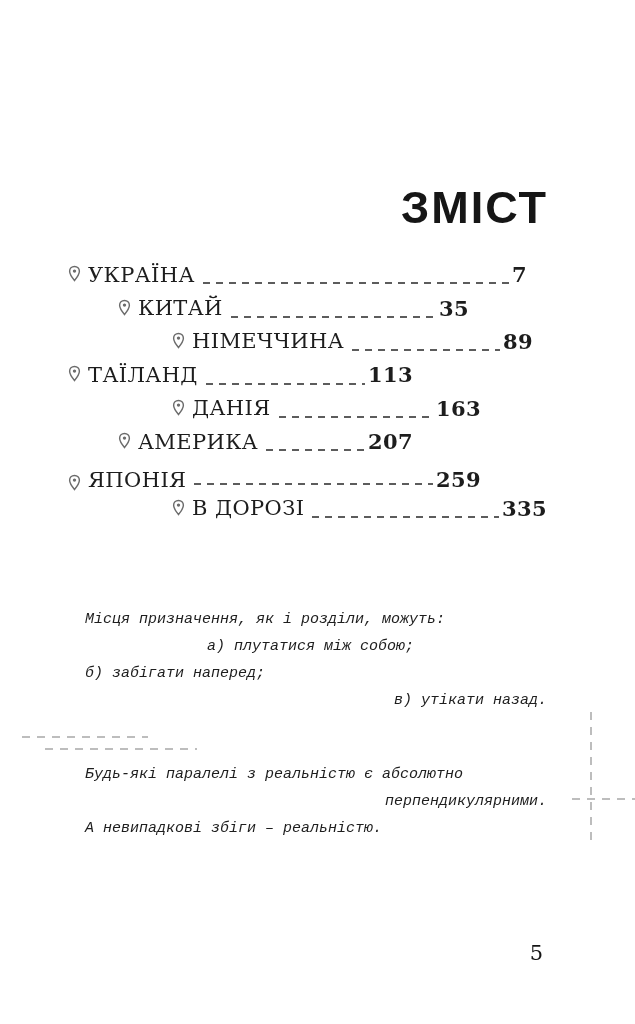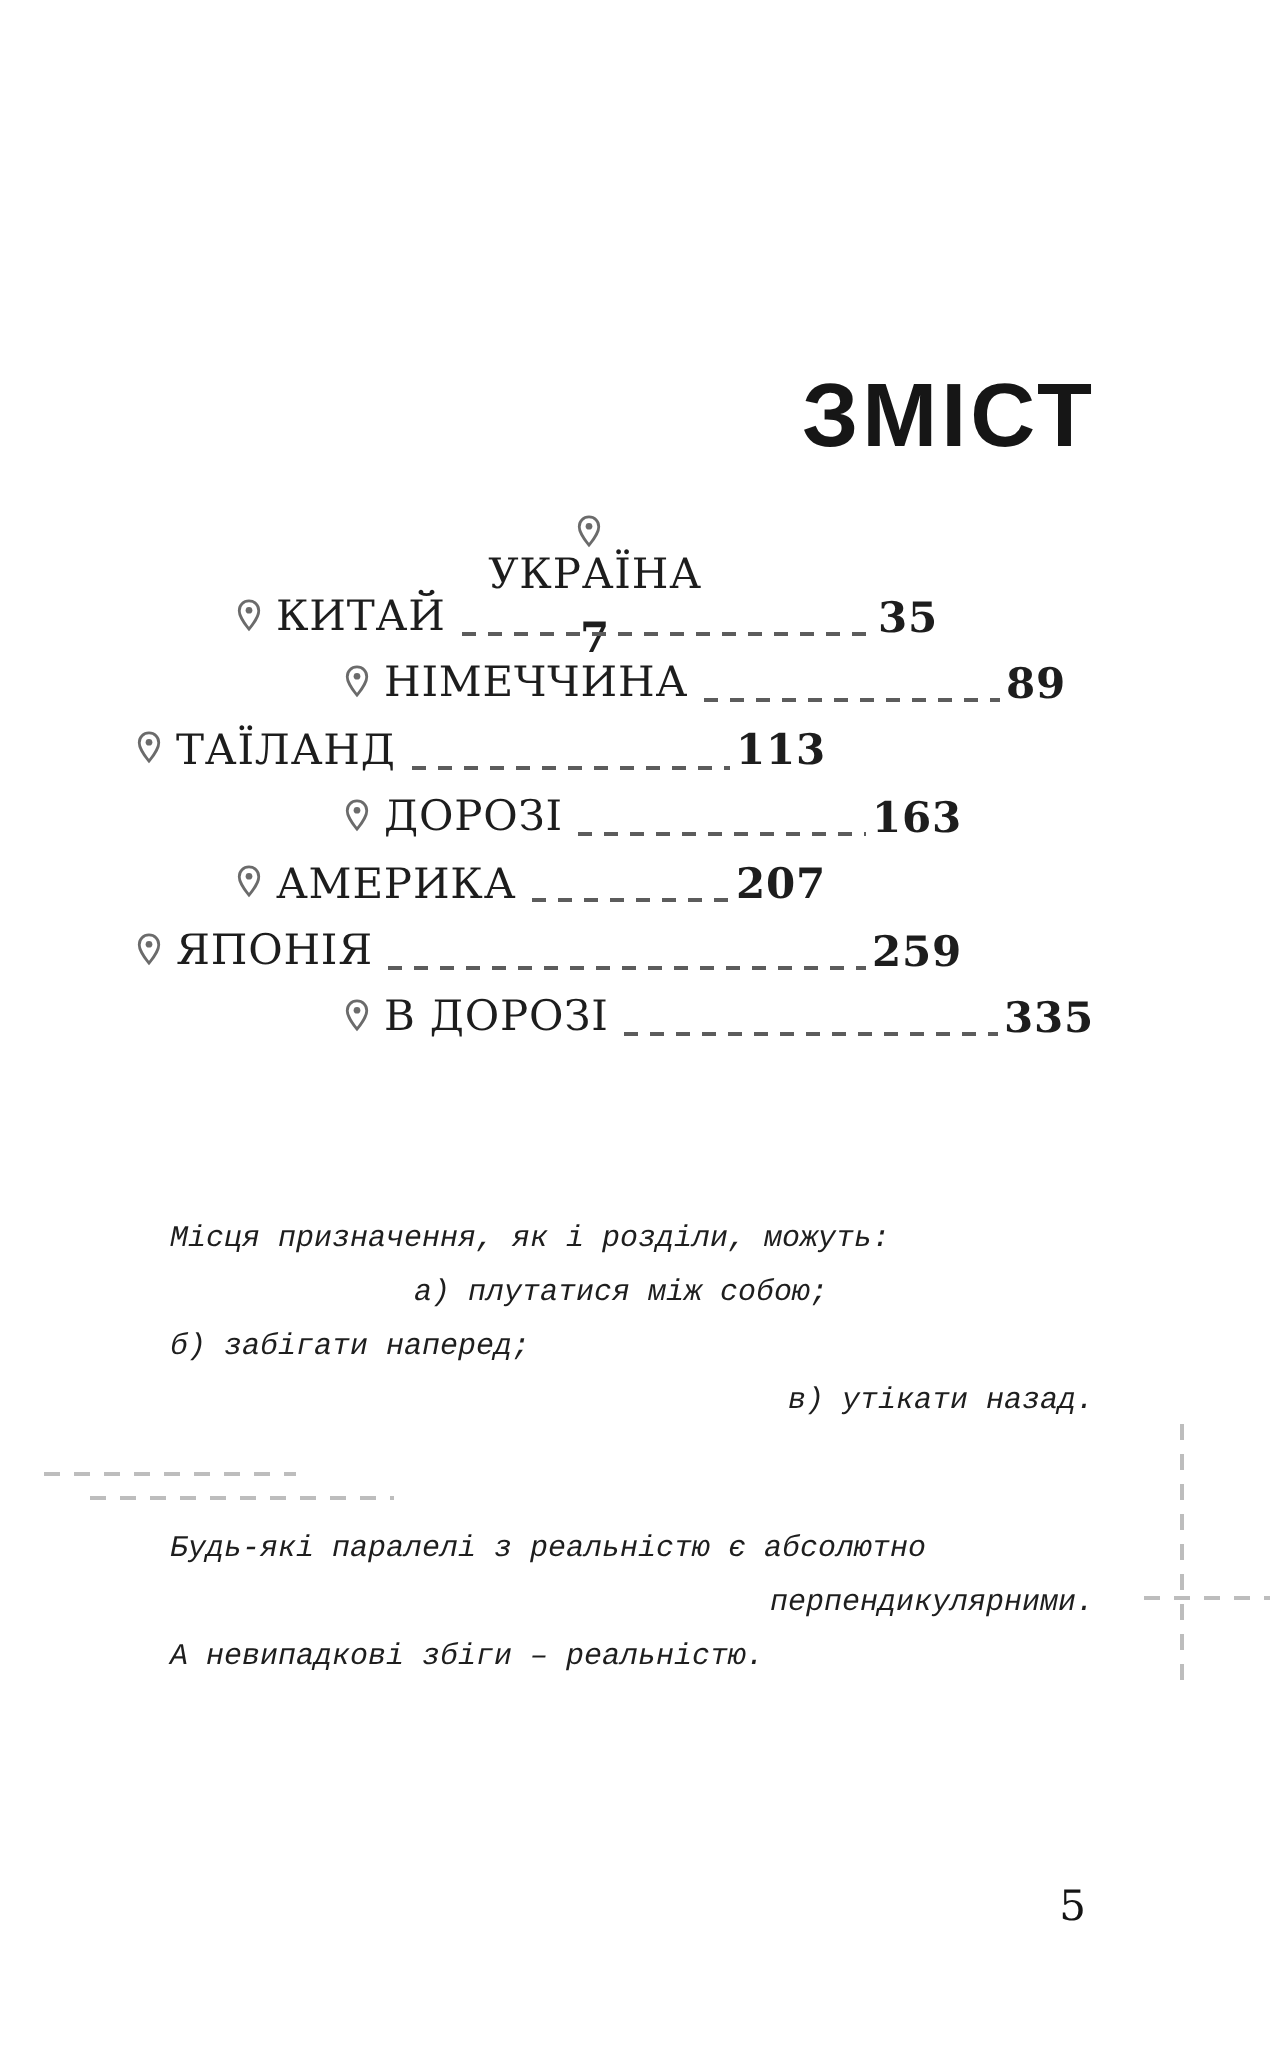--- a/index.html
+++ b/index.html
@@ -68,21 +68,21 @@
     position:absolute;top:941px;right:92px;
     font-size:21px;color:#141414;
   }
 </style>
 </head>
 <body>
 
 <h1 class="page-title">ЗМІСТ</h1>
 
 <nav class="toc" id="toc">
-    <div class="toc-row" style="margin-left: 0px; margin-right: 20px; flex-direction: column;">
+    <div class="toc-row" style="margin-left: 0px; margin-right: 20px;">
       <span class="pin">
         <svg width="13" height="17" viewBox="0 0 24 30" fill="none" stroke="#6b6b6b" stroke-width="2.6">
           <path d="M12 2 C6.8 2 3 5.9 3 11 c0 6.4 9 17 9 17 s9 -10.6 9 -17 C21 5.9 17.2 2 12 2 Z"></path>
           <circle cx="12" cy="10.6" r="3.1" fill="#6b6b6b" stroke="none"></circle>
         </svg>
       </span>
       <span class="label">УКРАЇНА</span>
       <span class="leader"></span>
       <span class="pagenum">7</span>
     </div>
@@ -119,36 +119,36 @@
       <span class="leader"></span>
       <span class="pagenum">113</span>
     </div>
     <div class="toc-row" style="margin-left: 104px; margin-right: 66px;">
       <span class="pin">
         <svg width="13" height="17" viewBox="0 0 24 30" fill="none" stroke="#6b6b6b" stroke-width="2.6">
           <path d="M12 2 C6.8 2 3 5.9 3 11 c0 6.4 9 17 9 17 s9 -10.6 9 -17 C21 5.9 17.2 2 12 2 Z"></path>
           <circle cx="12" cy="10.6" r="3.1" fill="#6b6b6b" stroke="none"></circle>
         </svg>
       </span>
-      <span class="label">ДОРОЗІ</span>
+      <span class="label">ДАНІЯ</span>
       <span class="leader"></span>
       <span class="pagenum">163</span>
     </div>
     <div class="toc-row" style="margin-left: 50px; margin-right: 134px;">
       <span class="pin">
         <svg width="13" height="17" viewBox="0 0 24 30" fill="none" stroke="#6b6b6b" stroke-width="2.6">
           <path d="M12 2 C6.8 2 3 5.9 3 11 c0 6.4 9 17 9 17 s9 -10.6 9 -17 C21 5.9 17.2 2 12 2 Z"></path>
           <circle cx="12" cy="10.6" r="3.1" fill="#6b6b6b" stroke="none"></circle>
         </svg>
       </span>
       <span class="label">АМЕРИКА</span>
       <span class="leader"></span>
       <span class="pagenum">207</span>
     </div>
-    <div class="toc-row" style="margin-left: 0px; margin-right: 66px;">
+    <div class="toc-row" style="margin-left: 0px; margin-right: 66px; align-items: flex-end;">
       <span class="pin">
         <svg width="13" height="17" viewBox="0 0 24 30" fill="none" stroke="#6b6b6b" stroke-width="2.6">
           <path d="M12 2 C6.8 2 3 5.9 3 11 c0 6.4 9 17 9 17 s9 -10.6 9 -17 C21 5.9 17.2 2 12 2 Z"></path>
           <circle cx="12" cy="10.6" r="3.1" fill="#6b6b6b" stroke="none"></circle>
         </svg>
       </span>
       <span class="label">ЯПОНІЯ</span>
       <span class="leader"></span>
       <span class="pagenum">259</span>
     </div>

